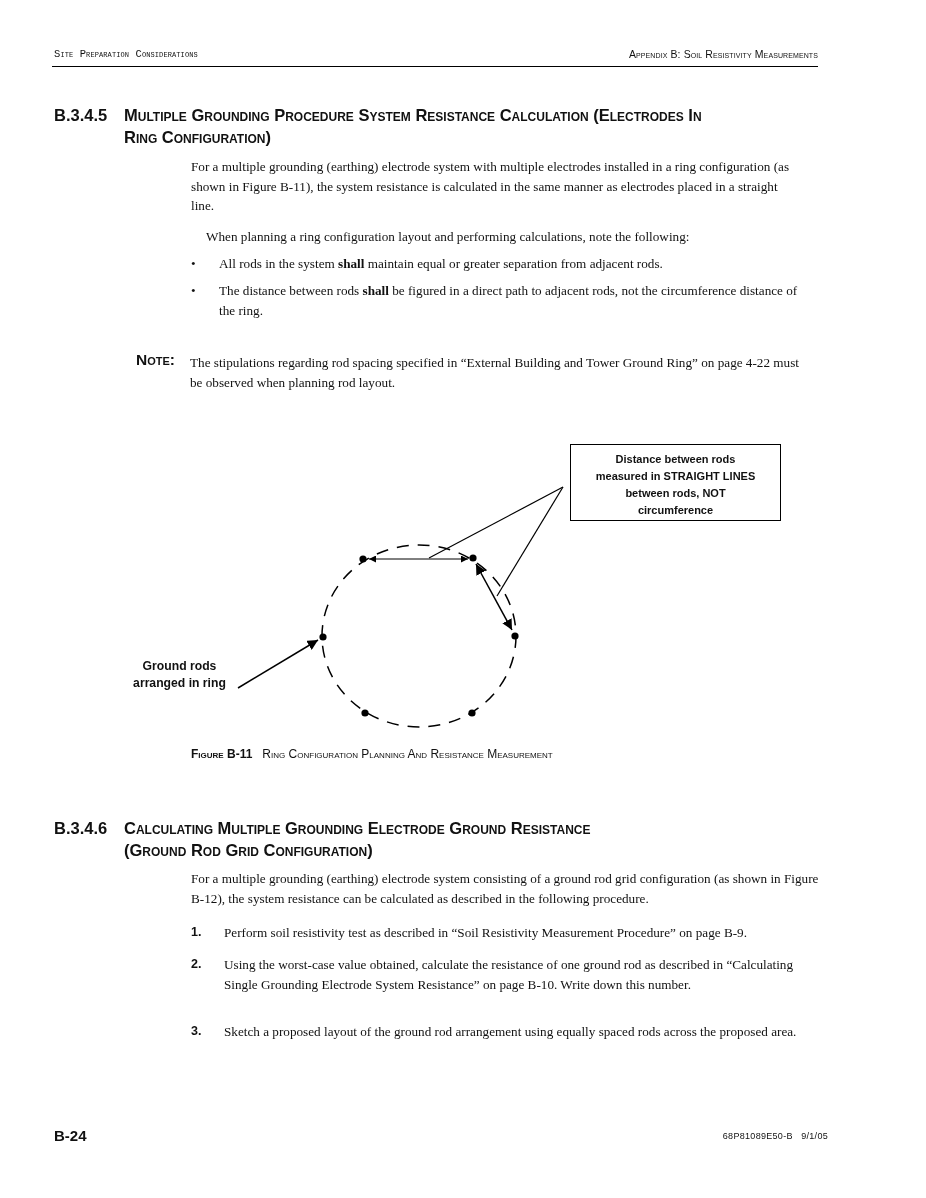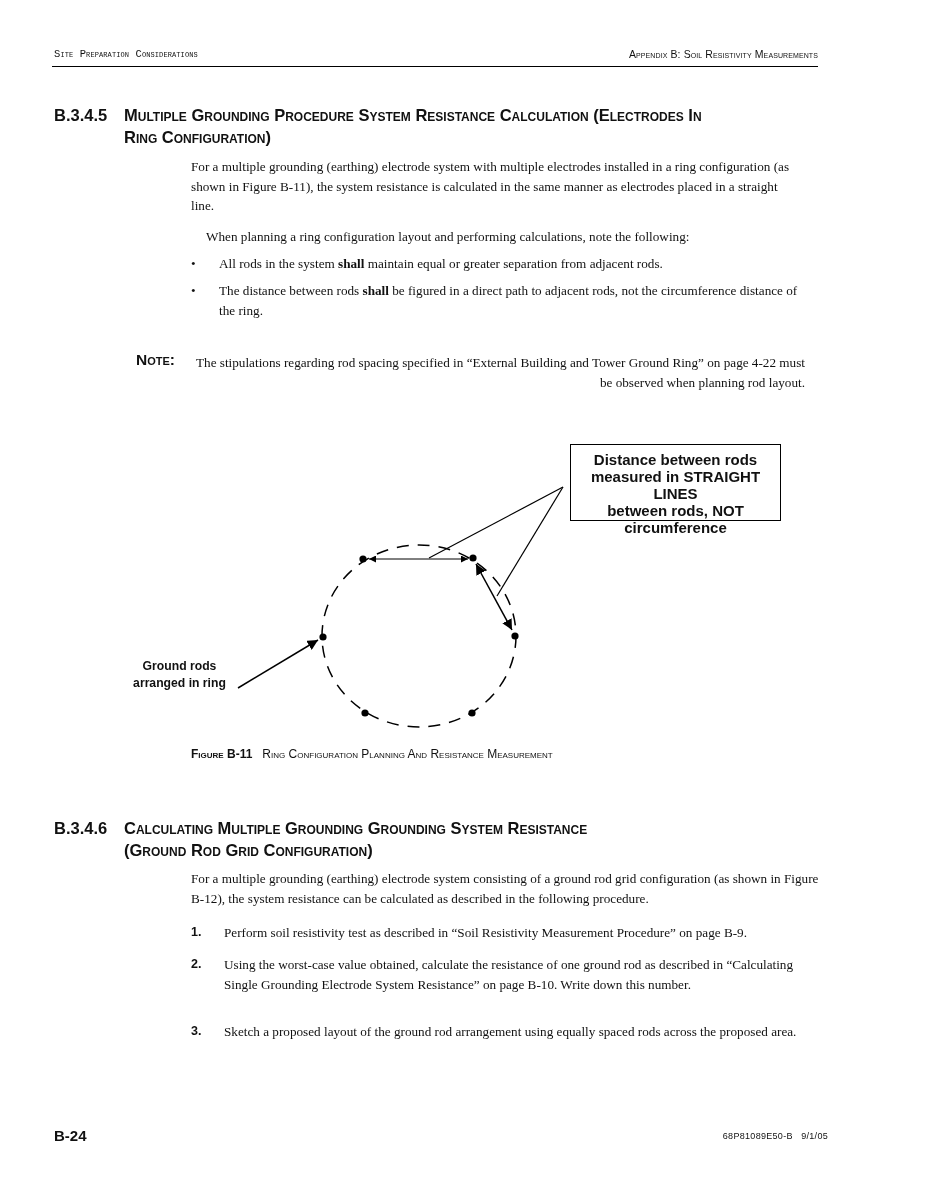--- a/index.html
+++ b/index.html
@@ -24,21 +24,21 @@
   .note-label { font-size: 15.5px; font-weight: bold; font-variant: small-caps; }
 
   .caption { font-size: 12px; font-variant: small-caps; line-height: 18px; }
   .caption b { font-weight: bold; }
 
   .step { font-size: 13.2px; line-height: 19.5px; }
   .step .n { position: absolute; left: 0; font-family: "Liberation Sans", "DejaVu Sans", sans-serif; font-weight: bold; font-size: 12.5px; }
   .step .txt { margin-left: 33px; display: block; }
 
   .callout-box { left: 570px; top: 444px; width: 211px; height: 77px; border: 1.6px solid #000; box-sizing: border-box;
-    font-size: 15px; font-weight: bold; text-align: center; line-height: 17px; padding-top: 6px; }
+    font-size: 11px; font-weight: bold; text-align: center; line-height: 17px; padding-top: 6px; }
   .rods-label { font-size: 12.2px; font-weight: bold; text-align: center; line-height: 17px; }
 
   .footer-page { left: 54px; top: 1127px; font-size: 15px; font-weight: bold; }
   .footer-doc { right: 98px; top: 1131px; font-size: 9px; letter-spacing: 0.3px; }
 </style>
 </head>
 <body>
 
 <div class="abs sans running-header left">Site Preparation Considerations</div>
 <div class="abs sans running-header right">Appendix B: Soil Resistivity Measurements</div>
@@ -55,21 +55,21 @@
 <div class="abs serif bullet" style="left:191px; top:254px; width:610px;">
   <span class="dot">•</span>
   <span class="txt"><span>All rods in the system </span><b>shall</b><span> maintain equal or greater separation from adjacent rods.</span></span>
 </div>
 <div class="abs serif bullet" style="left:191px; top:281px; width:610px;">
   <span class="dot">•</span>
   <span class="txt"><span>The distance between rods </span><b>shall</b><span> be figured in a direct path to adjacent rods, not the circumference distance of the ring.</span></span>
 </div>
 
 <div class="abs sans note-label" style="left:136px; top:351px;">Note:</div>
-<div class="abs serif para" style="left:190px; top:353px; width:615px;text-align:right;">The stipulations regarding rod spacing specified in “External Building and Tower Ground Ring” on page 4-22 must be observed when planning rod layout.</div>
+<div class="abs serif para" style="left:190px; top:353px; width:615px;">The stipulations regarding rod spacing specified in “External Building and Tower Ground Ring” on page 4-22 must be observed when planning rod layout.</div>
 
 <svg class="abs" style="left:0; top:0;" width="926" height="1198" viewBox="0 0 926 1198">
   <defs>
     <marker id="ah" viewBox="0 0 10 10" refX="10" refY="5" markerWidth="7" markerHeight="7" orient="auto-start-reverse">
       <path d="M0,0 L10,5 L0,10 z" fill="#000"></path>
     </marker>
   </defs>
 
   <ellipse cx="419" cy="636" rx="97" ry="91" fill="none" stroke="#000" stroke-width="1.5" stroke-dasharray="12,9"></ellipse>
 
@@ -101,21 +101,21 @@
 <div class="abs sans rods-label" style="left:122px; top:658px; width:115px;">
   <div>Ground rods</div>
   <div>arranged in ring</div>
 </div>
 
 <div class="abs sans caption" style="left:191px; top:745px; width:560px;">
   <b>Figure B-11</b><span style="display:inline-block;width:10px;"></span><span>Ring Configuration Planning And Resistance Measurement</span>
 </div>
 
 <div class="abs sans heading" style="left:54px; top:817px; width:780px;">
-  <span class="num">B.3.4.6</span><span>Calculating Multiple Grounding Grounding System Resistance</span>
+  <span class="num">B.3.4.6</span><span>Calculating Multiple Grounding Electrode Ground Resistance</span>
   <span class="cont">(Ground Rod Grid Configuration)</span>
 </div>
 
 <div class="abs serif para" style="left:191px; top:869px; width:630px;">For a multiple grounding (earthing) electrode system consisting of a ground rod grid configuration (as shown in Figure B-12), the system resistance can be calculated as described in the following procedure.</div>
 
 <div class="abs serif step" style="left:191px; top:923px; width:630px;">
   <span class="n">1.</span>
   <span class="txt">Perform soil resistivity test as described in “Soil Resistivity Measurement Procedure” on page B-9.</span>
 </div>
 <div class="abs serif step" style="left:191px; top:955px; width:610px;">

